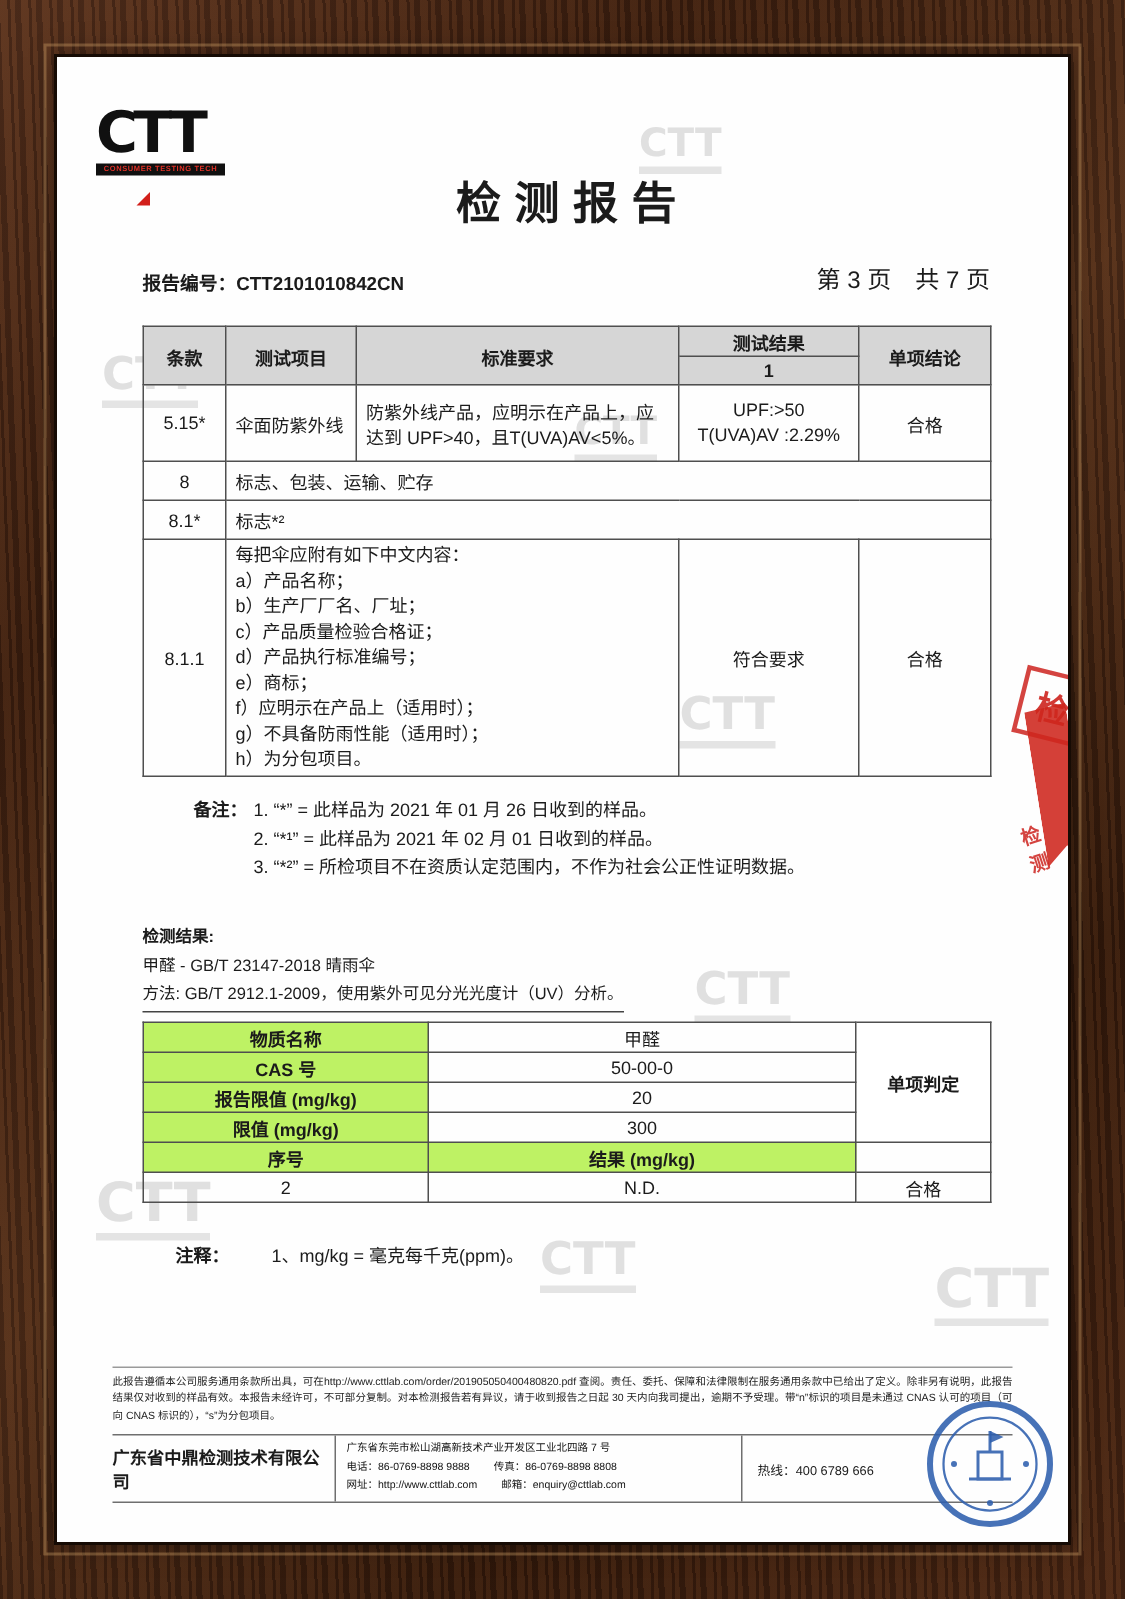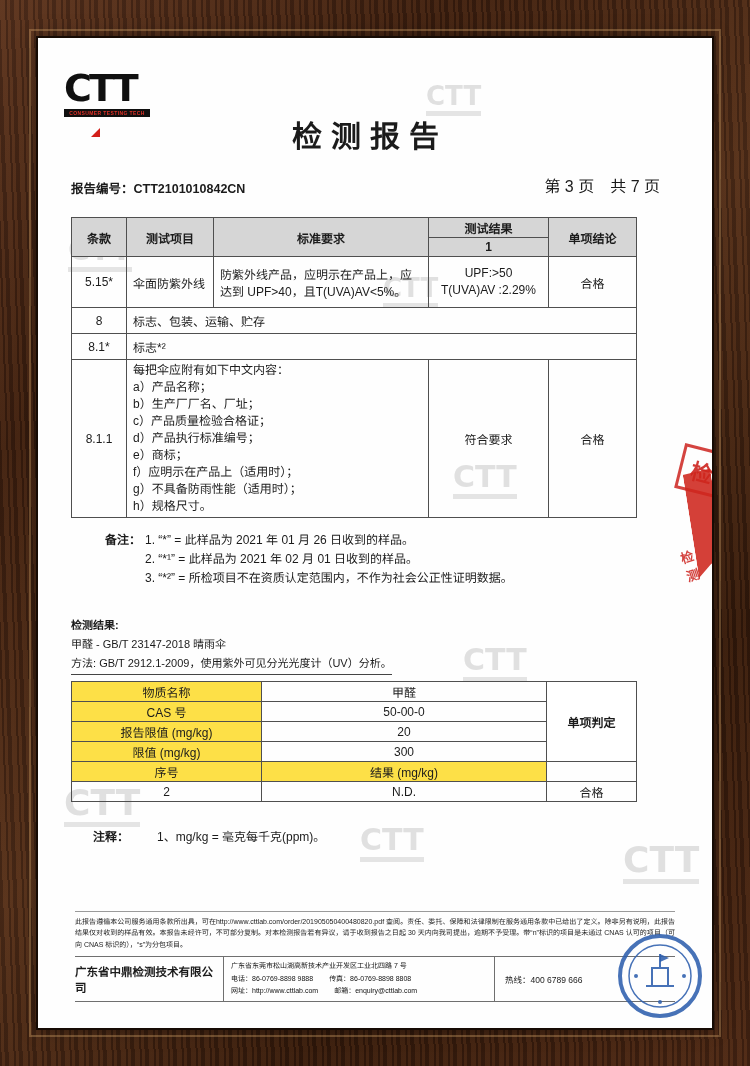--- a/index.html
+++ b/index.html
@@ -25,21 +25,21 @@
   
   .wm{position:absolute;display:flex;flex-direction:column;align-items:center;opacity:.55;z-index:0;pointer-events:none;}
   .wm-letters{font-family:"DejaVu Sans",sans-serif;font-weight:900;line-height:.95;color:#c8c8c8;letter-spacing:0;}
   .wm-bar{margin-top:2px;width:100%;height:5px;background:#cfcfcf;}
   
   .logo{position:absolute;left:26px;top:32px;width:86px;z-index:2;}
   .logo-letters{position:relative;font-family:"DejaVu Sans",sans-serif;font-weight:900;font-size:38px;line-height:.95;color:#101010;letter-spacing:-3px;}
   .logo-accent{position:absolute;left:27px;top:58px;width:0;height:0;border-left:9px solid transparent;border-bottom:9px solid #d21f1a;z-index:3;}
   .logo-bar{margin-top:3px;background:#101010;color:#e03127;font-size:5px;line-height:8px;text-align:center;letter-spacing:.4px;font-weight:bold;}
   
-  .content{position:relative;z-index:1;padding:80px 52px 0 33px;}
+  .content{position:relative;z-index:1;padding:80px 52px 0 57px;}
   .title{margin:0;font-size:30px;font-weight:bold;text-align:center;letter-spacing:9px;text-indent:9px;line-height:38px;}
   .meta{display:flex;justify-content:space-between;align-items:flex-end;margin-top:17px;font-size:12.5px;}
   .meta-left{font-weight:bold;}
   .meta-right{font-size:16px;}
   
   table{border-collapse:collapse;table-layout:fixed;}
   .t1{width:565px;margin-top:20px;font-size:12px;}
   .t1 th,.t1 td{border:1px solid #4f4f4f;}
   .t1 th{background:#d6d6d6;font-weight:bold;padding:1px 2px;height:16px;font-size:12px;}
   .t1 td{padding:2px 6px;vertical-align:middle;}
@@ -52,21 +52,21 @@
   
   .notes{display:flex;margin-top:13px;font-size:12px;line-height:19px;margin-left:34px;}
   .notes-label{font-weight:bold;width:40px;flex:none;}
   
   .results{margin-top:28px;font-size:11px;line-height:19px;}
   .results-title{font-weight:bold;}
   .method-line{display:inline-block;border-bottom:1px solid #444;padding-bottom:1px;}
   
   .t2{width:565px;margin-top:6px;font-size:12px;}
   .t2 th,.t2 td{border:1px solid #4f4f4f;text-align:center;height:17px;padding:1px 4px;}
-  .t2 th{background:#fde047;font-weight:normal;}
+  .t2 th{background:#bef264;font-weight:bold;}
   .t2 .judge{background:#fff;font-weight:bold;}
   
   .annot{display:flex;margin-top:26px;font-size:12px;line-height:19px;padding-left:16px;}
   .annot-label{font-weight:bold;width:42px;flex:none;text-align:right;}
   .annot-items{padding-left:28px;}
   
   .footer{position:absolute;left:37px;right:37px;bottom:26px;z-index:2;}
   .disclaimer{font-size:7px;line-height:1.65;color:#222;text-align:justify;border-top:1px solid #9a9a9a;padding-top:4px;}
   .company{display:flex;border-top:1px solid #6f6f6f;border-bottom:1px solid #6f6f6f;margin-top:6px;min-height:42px;align-items:center;}
   .company-name{width:148px;flex:none;font-weight:bold;font-size:11.5px;display:flex;align-items:center;}
@@ -176,21 +176,21 @@
             <td class="ctr">8.1.1</td>
             <td class="lft list" colspan="2">
               <div>每把伞应附有如下中文内容：</div>
               <div>a）产品名称；</div>
               <div>b）生产厂厂名、厂址；</div>
               <div>c）产品质量检验合格证；</div>
               <div>d）产品执行标准编号；</div>
               <div>e）商标；</div>
               <div>f）应明示在产品上（适用时）；</div>
               <div>g）不具备防雨性能（适用时）；</div>
-              <div>h）规格尺寸。</div>
+              <div>h）为分包项目。</div>
             </td>
             <td class="ctr">符合要求</td>
             <td class="ctr">合格</td>
           </tr>
         </tbody>
       </table>
 
       <div class="notes">
         <div class="notes-label">备注：</div>
         <div class="notes-items">

